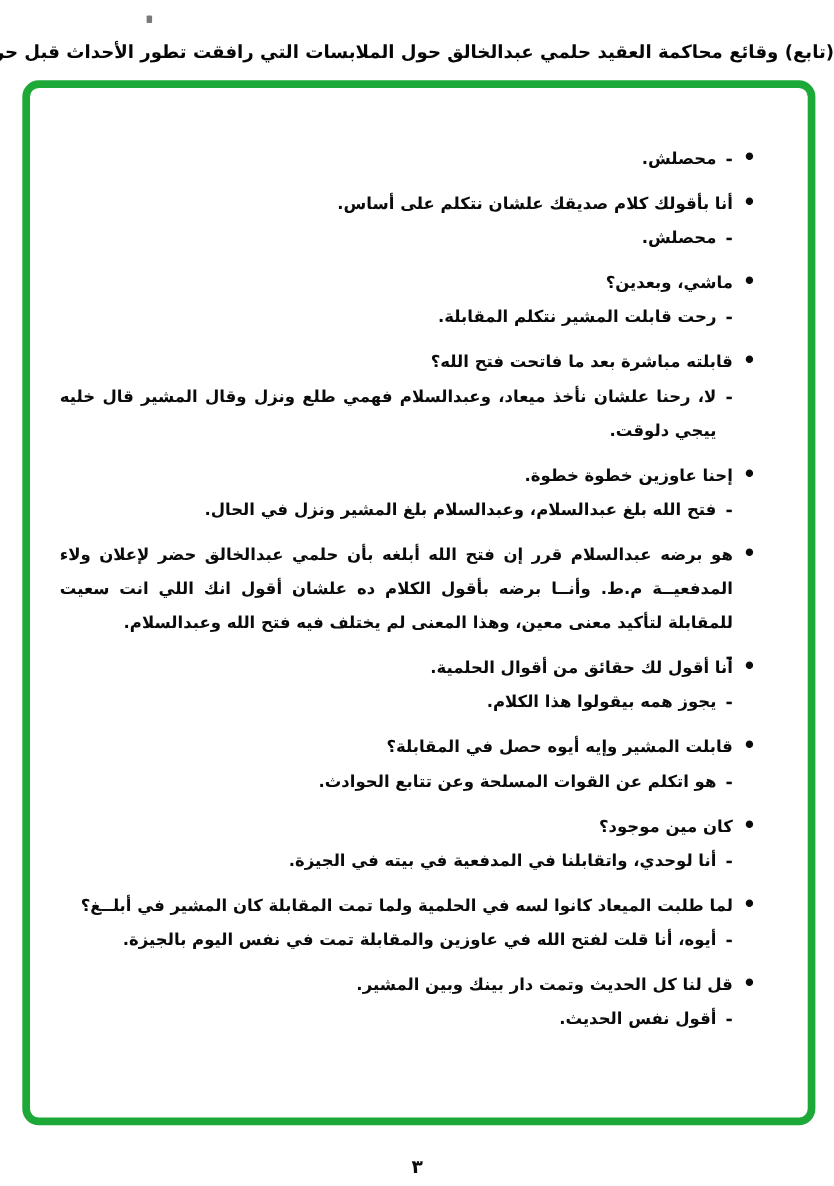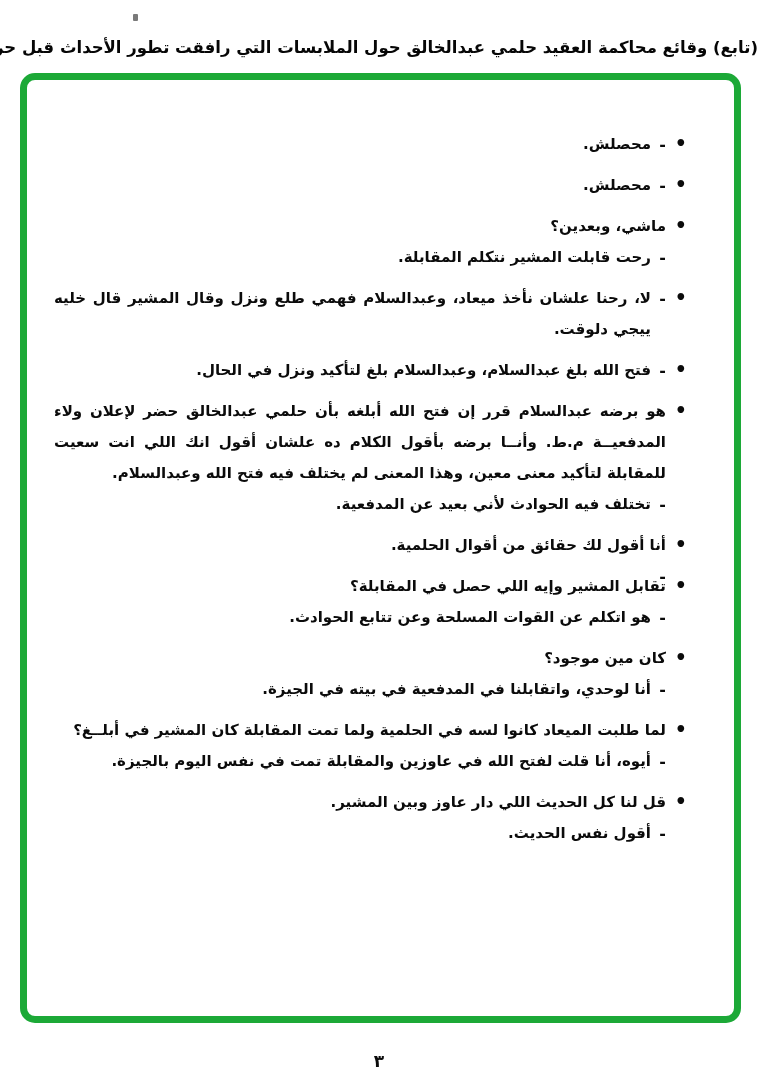--- a/index.html
+++ b/index.html
@@ -102,78 +102,81 @@
       <span class="bullet">•</span>
     </div>
     <div>
             <div class="answer"><span class="dash">-</span><span>محصلش.</span></div>
           </div>
   </div>
 
   <div class="item">
     <div class="question">
       <span class="bullet">•</span>
+      <span>أنا بأقولك كلام صديقك علشان نتكلم على أساس.</span>
     </div>
     <div>
             <div class="answer"><span class="dash">-</span><span>محصلش.</span></div>
           </div>
   </div>
 
   <div class="item">
     <div class="question">
       <span class="bullet">•</span>
       <span>ماشي، وبعدين؟</span>
     </div>
     <div>
             <div class="answer"><span class="dash">-</span><span>رحت قابلت المشير نتكلم المقابلة.</span></div>
           </div>
   </div>
 
   <div class="item">
     <div class="question">
       <span class="bullet">•</span>
+      <span>قابلته مباشرة بعد ما فاتحت فتح الله؟</span>
     </div>
     <div>
             <div class="answer"><span class="dash">-</span><span>لا، رحنا علشان نأخذ ميعاد، وعبدالسلام فهمي طلع ونزل وقال المشير قال خليه ييجي دلوقت.</span></div>
           </div>
   </div>
 
   <div class="item">
     <div class="question">
       <span class="bullet">•</span>
-    </div>
-    <div>
-            <div class="answer"><span class="dash">-</span><span>فتح الله بلغ عبدالسلام، وعبدالسلام بلغ لتأكيد ونزل في الحال.</span></div>
+      <span>إحنا عاوزين خطوة خطوة.</span>
+    </div>
+    <div>
+            <div class="answer"><span class="dash">-</span><span>فتح الله بلغ عبدالسلام، وعبدالسلام بلغ المشير ونزل في الحال.</span></div>
           </div>
   </div>
 
   <div class="item">
     <div class="question">
       <span class="bullet">•</span>
       <span>هو برضه عبدالسلام قرر إن فتح الله أبلغه بأن حلمي عبدالخالق حضر لإعلان ولاء المدفعيــة م.ط. وأنــا برضه بأقول الكلام ده علشان أقول انك اللي انت سعيت للمقابلة لتأكيد معنى معين، وهذا المعنى لم يختلف فيه فتح الله وعبدالسلام.</span>
     </div>
     <div>
-            <div class="answer"><span class="dash">-</span><span>تختلف فيه الحوادث لأني بعيد عن المدفعية.</span></div>
+            <div class="answer"><span class="dash">-</span></div>
           </div>
   </div>
 
   <div class="item">
     <div class="question">
       <span class="bullet">•</span>
       <span>أنا أقول لك حقائق من أقوال الحلمية.</span>
     </div>
     <div>
-            <div class="answer"><span class="dash">-</span></div>
-          </div>
-  </div>
-
-  <div class="item">
-    <div class="question">
-      <span class="bullet">•</span>
-      <span>تقابل المشير وإيه اللي حصل في المقابلة؟</span>
+            <div class="answer"><span class="dash">-</span><span>يجوز همه بيقولوا هذا الكلام.</span></div>
+          </div>
+  </div>
+
+  <div class="item">
+    <div class="question">
+      <span class="bullet">•</span>
+      <span>قابلت المشير وإيه أيوه حصل في المقابلة؟</span>
     </div>
     <div>
             <div class="answer"><span class="dash">-</span><span>هو اتكلم عن القوات المسلحة وعن تتابع الحوادث.</span></div>
           </div>
   </div>
 
   <div class="item">
     <div class="question">
       <span class="bullet">•</span>
       <span>كان مين موجود؟</span>
@@ -189,21 +192,21 @@
       <span>لما طلبت الميعاد كانوا لسه في الحلمية ولما تمت المقابلة كان المشير في أبلــغ؟</span>
     </div>
     <div>
             <div class="answer"><span class="dash">-</span><span>أيوه، أنا قلت لفتح الله في عاوزين والمقابلة تمت في نفس اليوم بالجيزة.</span></div>
           </div>
   </div>
 
   <div class="item">
     <div class="question">
       <span class="bullet">•</span>
-      <span>قل لنا كل الحديث اللي دار عاوز وبين المشير.</span>
+      <span>قل لنا كل الحديث وتمت دار بينك وبين المشير.</span>
     </div>
     <div>
             <div class="answer"><span class="dash">-</span><span>أقول نفس الحديث.</span></div>
           </div>
   </div>
 </div>
   </div>
 
   <div class="page-number">٣</div>
 

